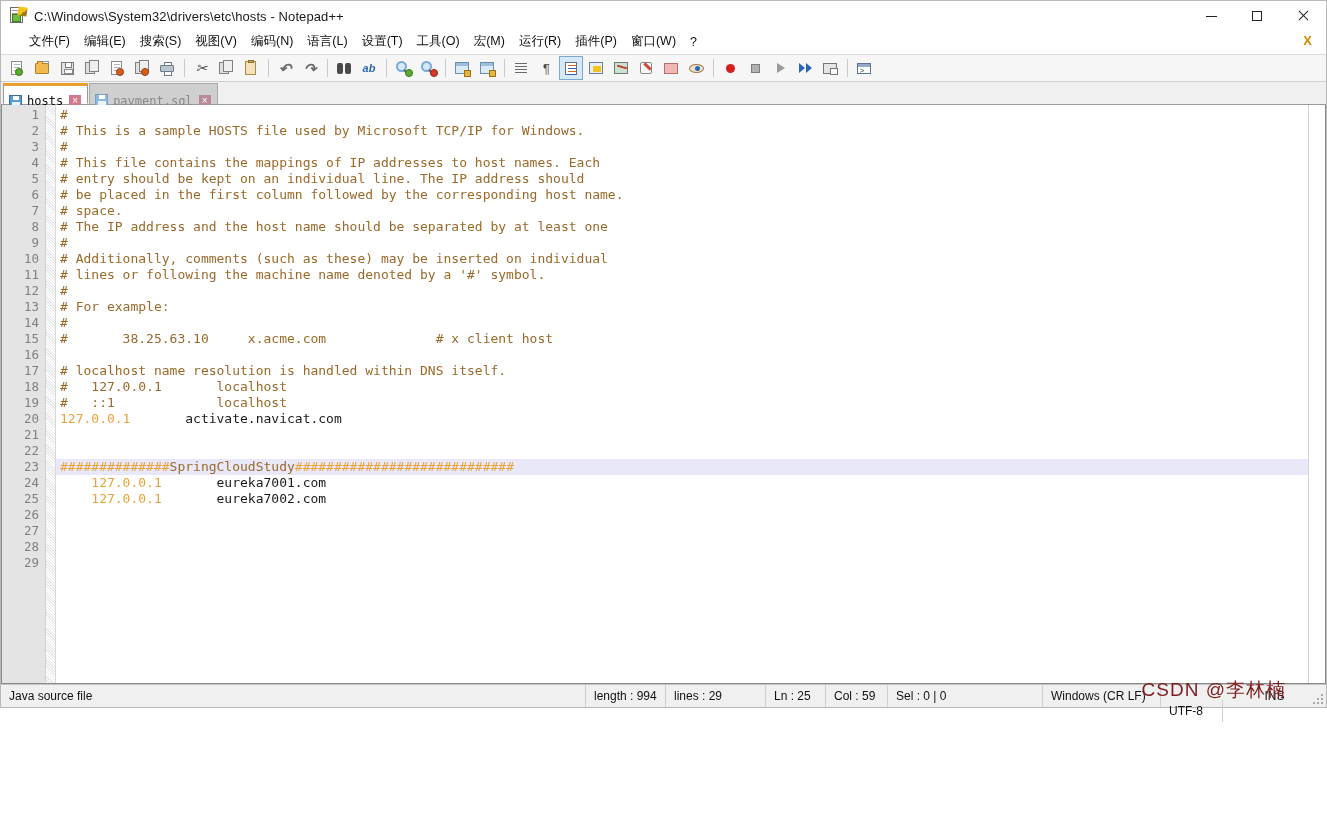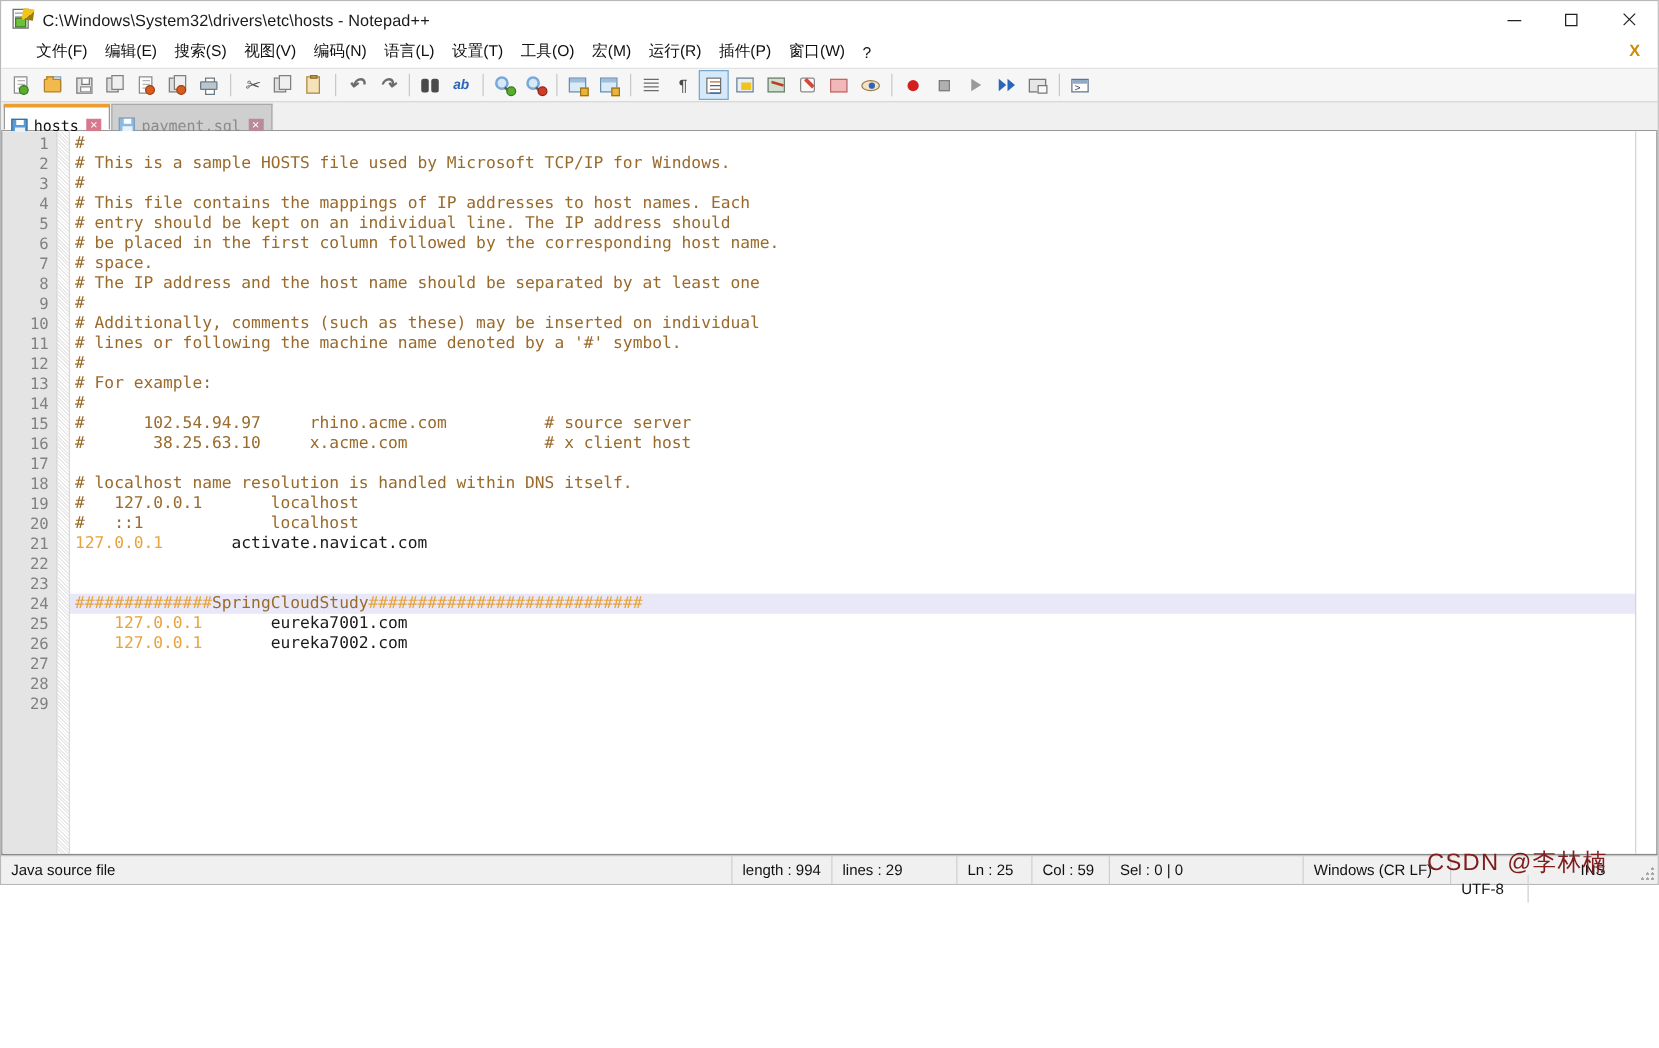--- a/index.html
+++ b/index.html
@@ -452,21 +452,20 @@
         <div class="line"><span class="tok-comment"># entry should be kept on an individual line. The IP address should</span></div>
         <div class="line"><span class="tok-comment"># be placed in the first column followed by the corresponding host name.</span></div>
         <div class="line"><span class="tok-comment"># space.</span></div>
         <div class="line"><span class="tok-comment"># The IP address and the host name should be separated by at least one</span></div>
         <div class="line"><span class="tok-comment">#</span></div>
         <div class="line"><span class="tok-comment"># Additionally, comments (such as these) may be inserted on individual</span></div>
         <div class="line"><span class="tok-comment"># lines or following the machine name denoted by a '#' symbol.</span></div>
         <div class="line"><span class="tok-comment">#</span></div>
         <div class="line"><span class="tok-comment"># For example:</span></div>
         <div class="line"><span class="tok-comment">#</span></div>
-        <div class="line"><span class="tok-comment">#      102.54.94.97     rhino.acme.com          # source server</span></div>
         <div class="line"><span class="tok-comment">#       38.25.63.10     x.acme.com              # x client host</span></div>
         <div class="line"><span class="tok-host"></span>&nbsp;</div>
         <div class="line"><span class="tok-comment"># localhost name resolution is handled within DNS itself.</span></div>
         <div class="line"><span class="tok-comment">#   127.0.0.1       localhost</span></div>
         <div class="line"><span class="tok-comment">#   ::1             localhost</span></div>
         <div class="line"><span class="tok-ip">127.0.0.1</span><span class="tok-host">       activate.navicat.com</span></div>
         <div class="line"><span class="tok-host"></span>&nbsp;</div>
         <div class="line"><span class="tok-host"></span>&nbsp;</div>
         <div class="line current"><span class="tok-ip">##############</span><span class="tok-comment">SpringCloudStudy</span><span class="tok-ip">############################</span></div>
         <div class="line"><span class="tok-ip">    127.0.0.1</span><span class="tok-host">       eureka7001.com</span></div>

